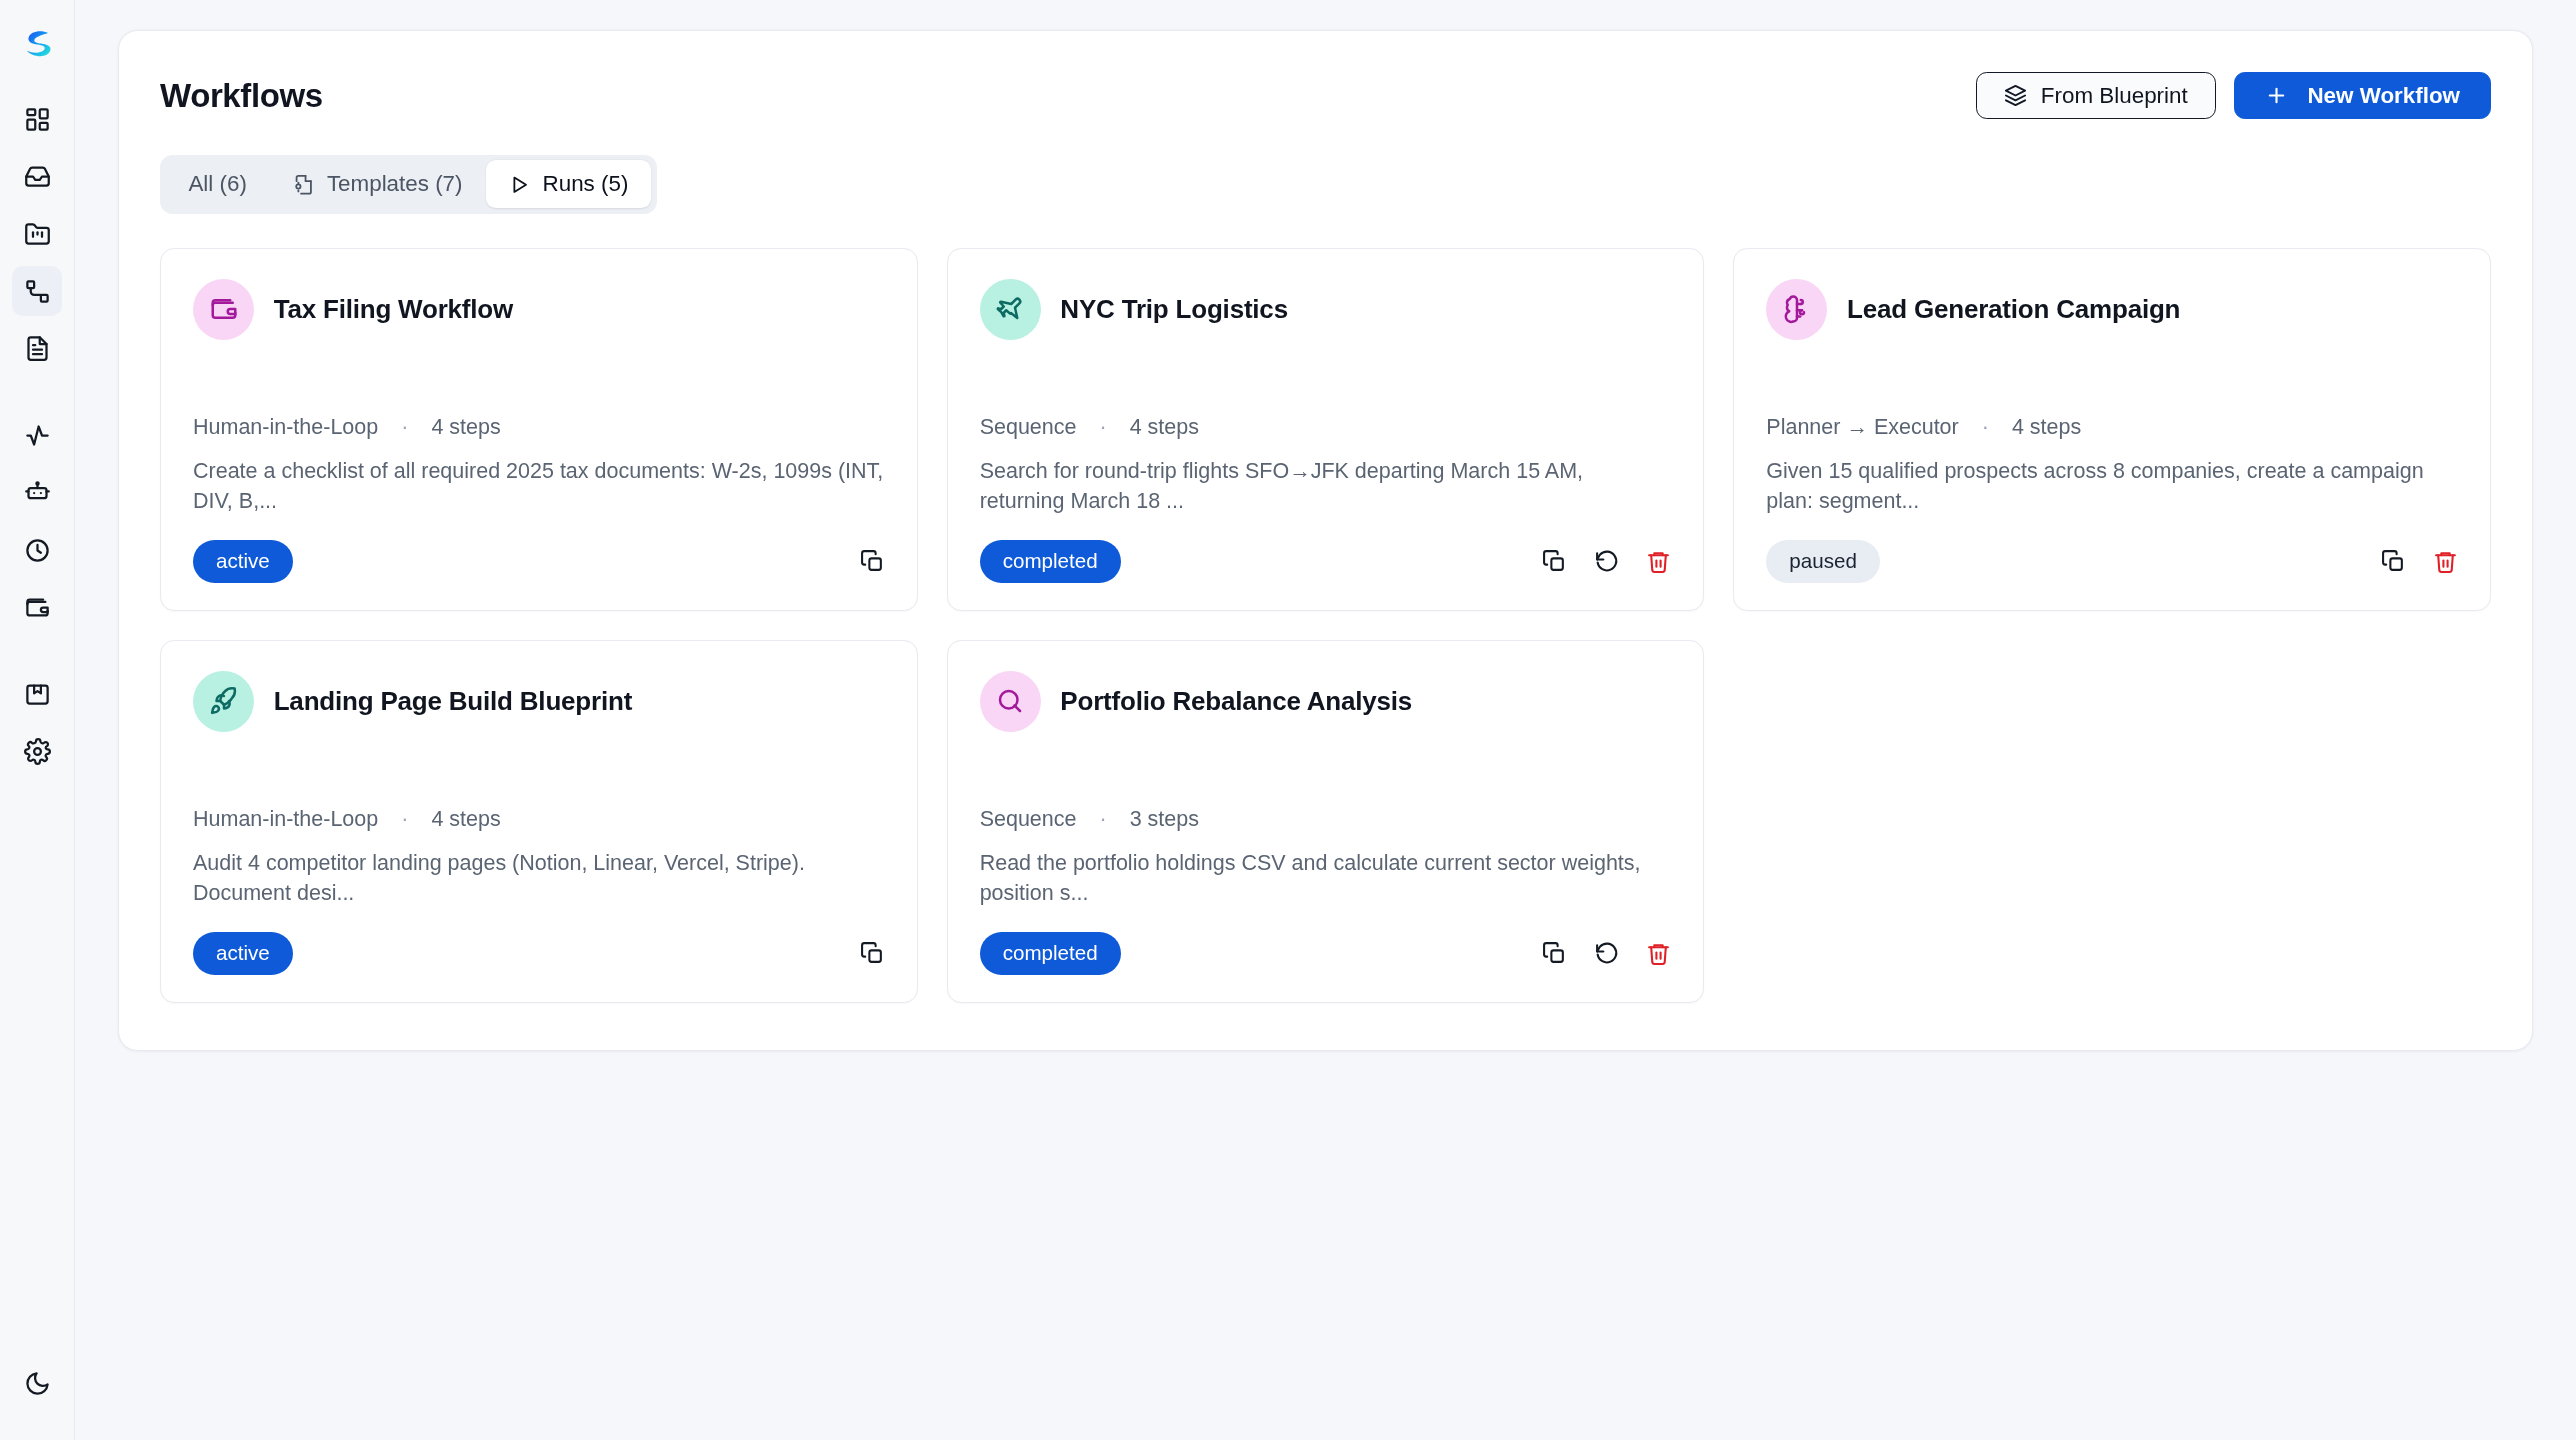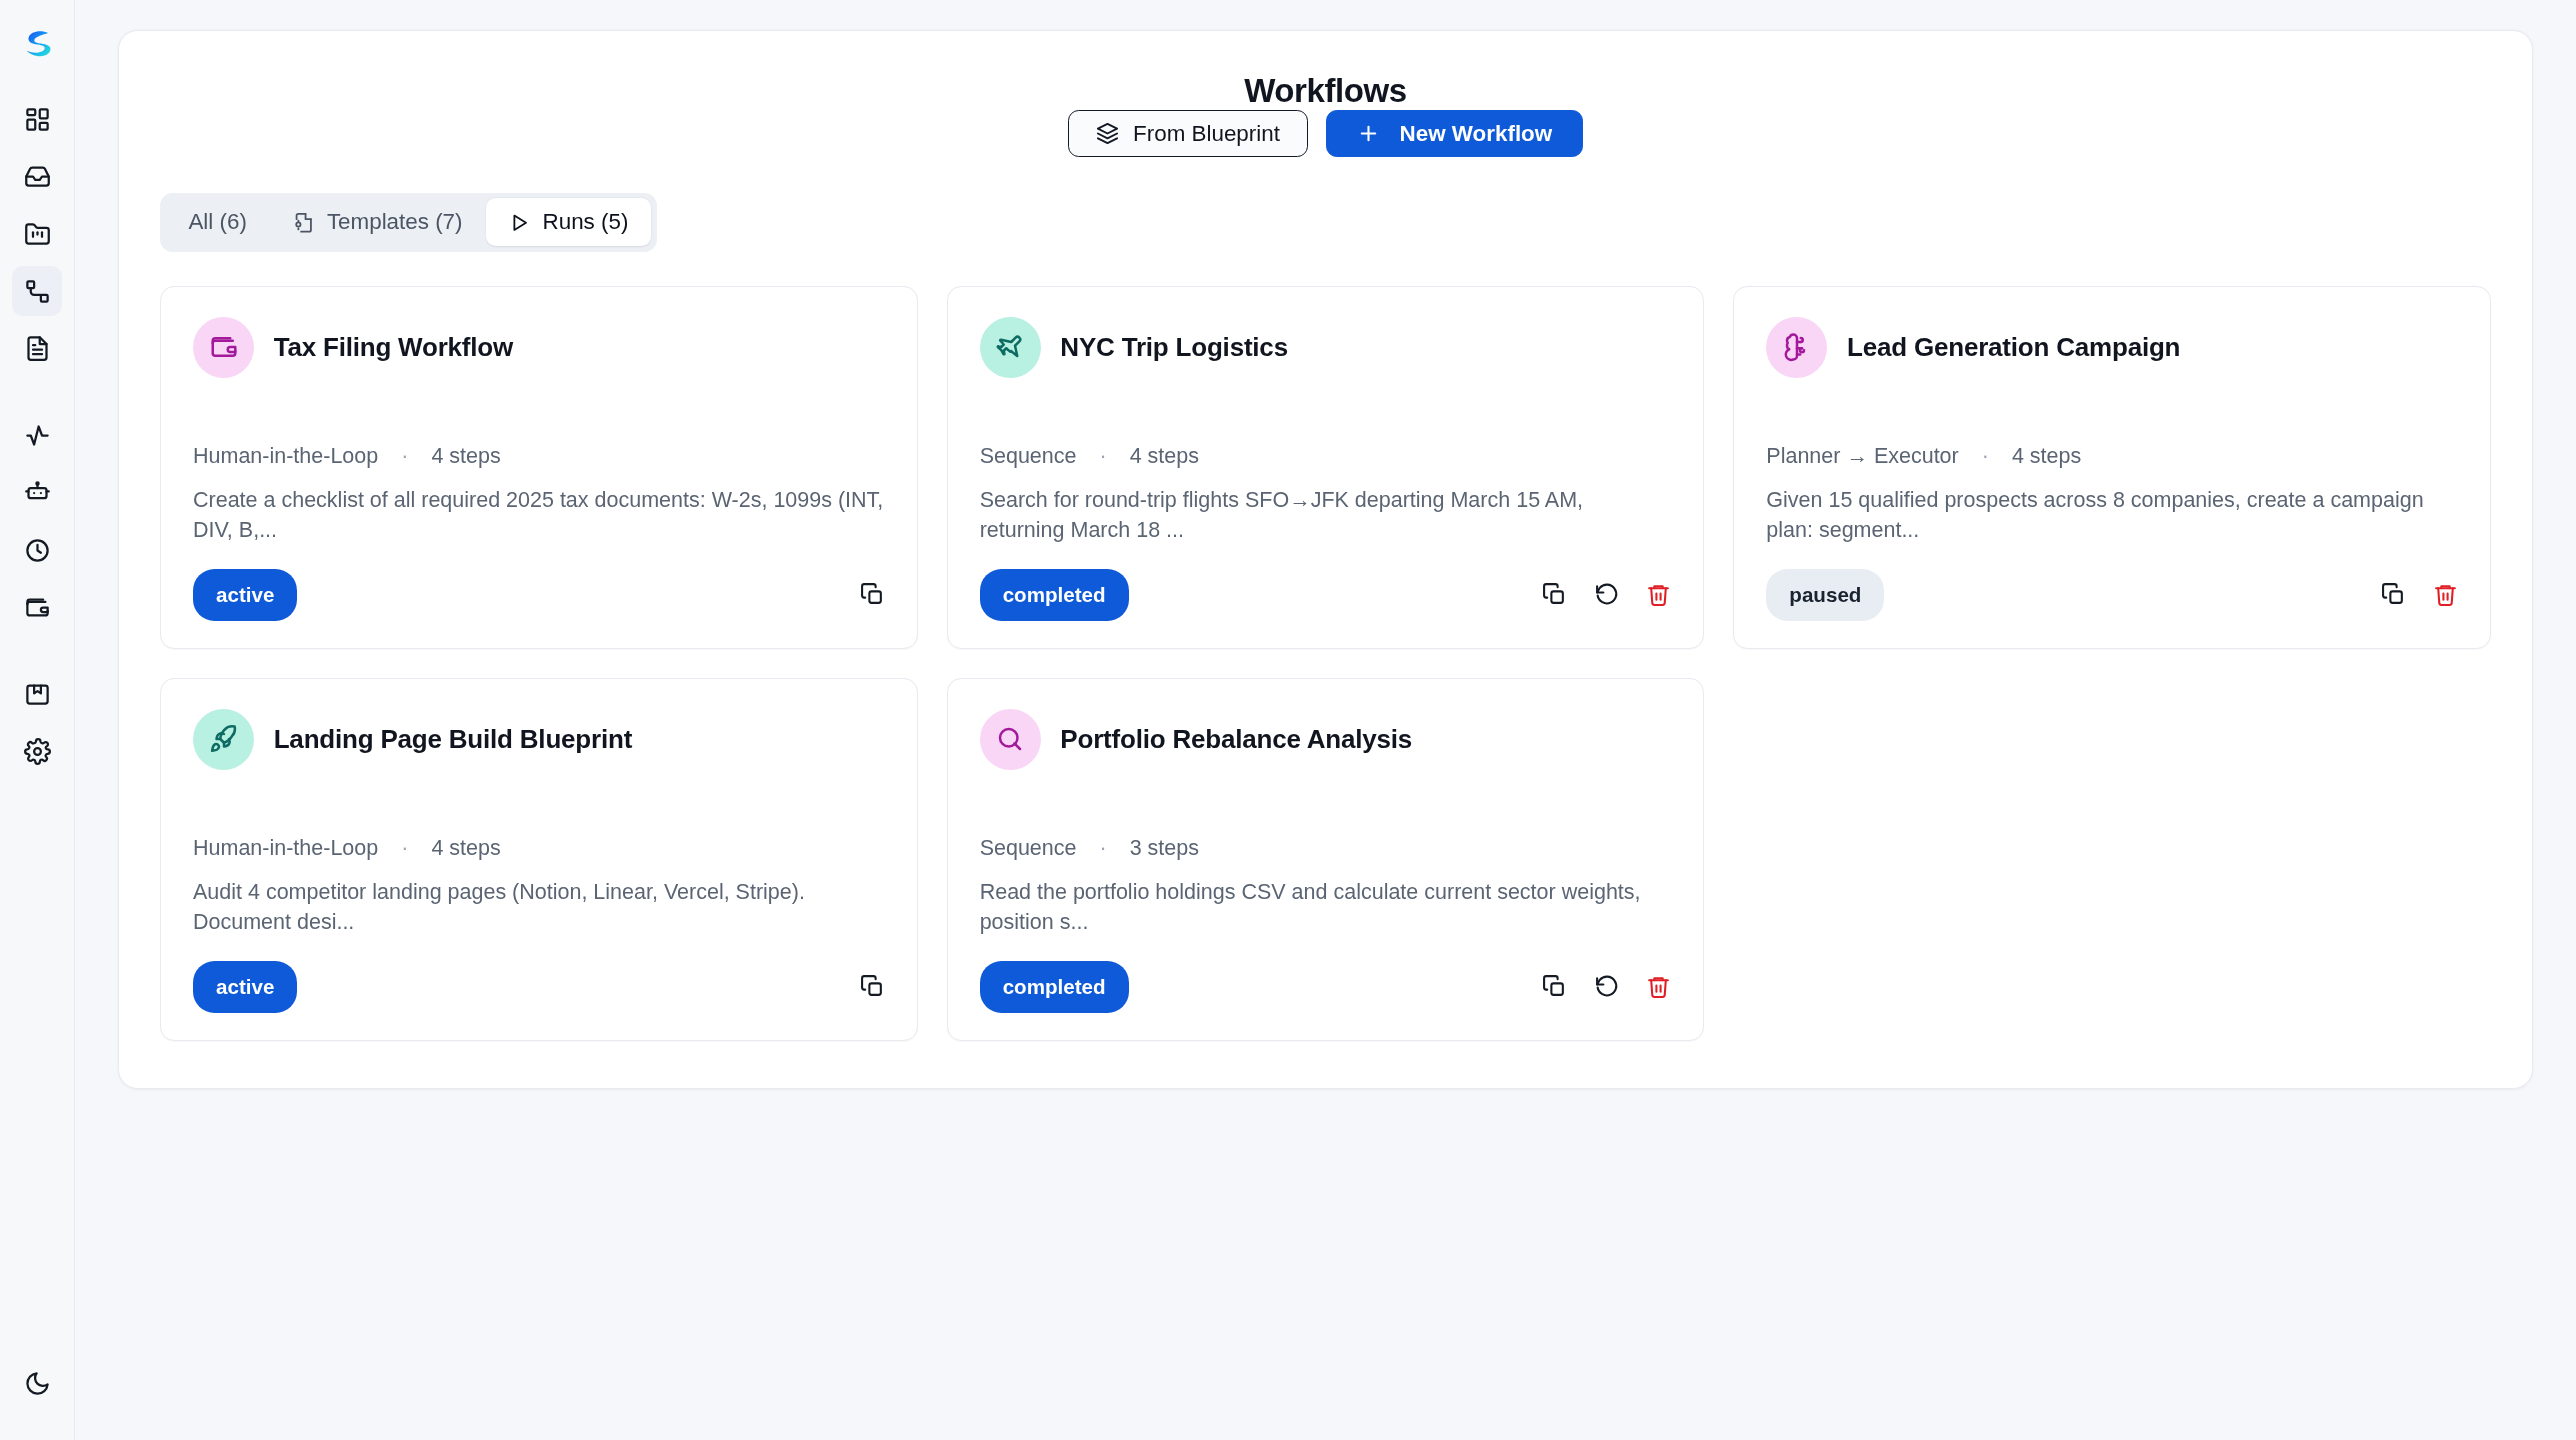--- a/index.html
+++ b/index.html
@@ -43,21 +43,20 @@
     border: 0.9px solid #e8eaf0;
     border-radius: 19.7px;
     box-shadow: 0 0.9px 2.7px rgba(16,24,40,.05);
     padding: 41px 41px 47px 41px;
     min-height: 984px;
   }
 
   .panel-header {
     display: flex; align-items: center; justify-content: space-between;
     margin-bottom: 36px;
-    flex-direction: column;
   }
   .page-title {
     font-size: 33px; font-weight: 700; color: #10151f; letter-spacing: -0.4px;
   }
   .header-actions { display: flex; align-items: center; gap: 18px; }
 
   .btn {
     display: inline-flex; align-items: center; gap: 14.3px;
     height: 47px; padding: 0 27px; border-radius: 10.7px;
     font-size: 22.4px; cursor: pointer; white-space: nowrap;
@@ -117,22 +116,22 @@
   .card-desc {
     font-size: 21.5px; color: #5a6472; line-height: 1.42;
     max-height: 63px; overflow: hidden; margin-bottom: 23px;
   }
   .card-footer {
     display: flex; align-items: center; justify-content: space-between;
     margin-top: auto;
   }
   .badge {
     display: inline-flex; align-items: center; justify-content: center;
-    height: 52px; padding: 0 23px; border-radius: 21.5px;
-    font-size: 20.6px; font-weight: 700;
+    height: 43px; padding: 0 23px; border-radius: 21.5px;
+    font-size: 20.6px; font-weight: 400;
   }
   .badge-blue { background: #0e5ad8; color: #ffffff; }
   .badge-gray { background: #e8ecf3; color: #1b2330; }
   .card-actions { display: flex; align-items: center; gap: 27px; }
   .act { color: #141a23; display: flex; cursor: pointer; }
   .act.danger { color: #e01f26; }
   svg { display: block; }
 </style>
 </head>
 <body>

